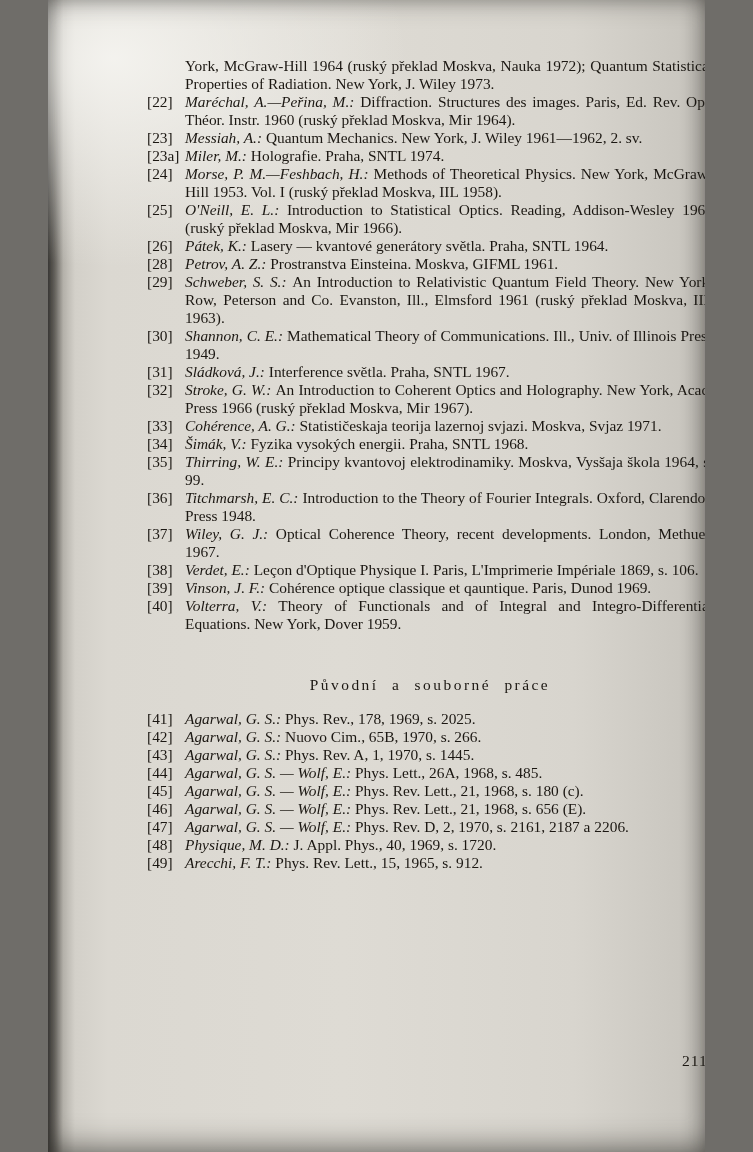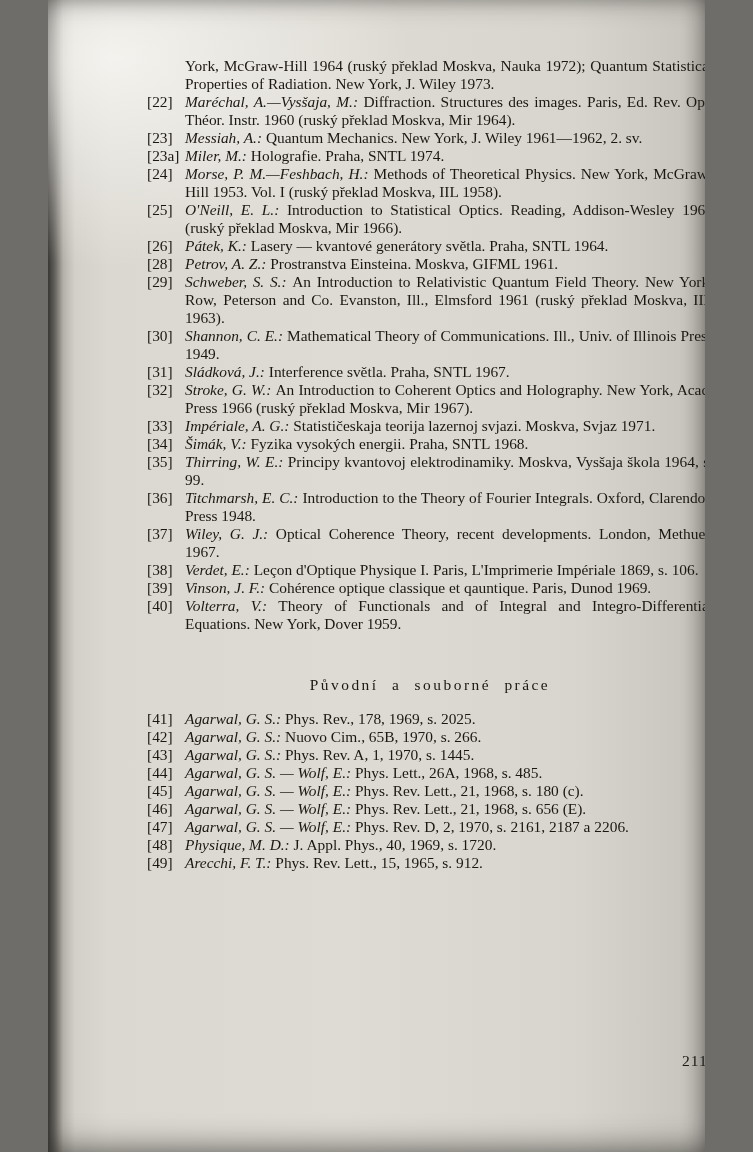--- a/index.html
+++ b/index.html
@@ -55,32 +55,32 @@
 </style>
 </head>
 <body>
 
 <div class="scan">
   <div class="content">
 
     <div class="cont">York, McGraw-Hill 1964 (ruský překlad Moskva, Nauka 1972); Quantum Statistical Properties of Radiation. New York, J. Wiley 1973.</div>
 
     <div id="books-list">
-        <div class="entry"><span class="lbl">[22]</span><span><span class="author">Maréchal, A.—Vysšaja, M.: </span>Diffraction. Structures des images. Paris, Ed. Rev. Opt. Théor. Instr. 1960 (ruský překlad Moskva, Mir 1964).</span></div>
+        <div class="entry"><span class="lbl">[22]</span><span><span class="author">Maréchal, A.—Peřina, M.: </span>Diffraction. Structures des images. Paris, Ed. Rev. Opt. Théor. Instr. 1960 (ruský překlad Moskva, Mir 1964).</span></div>
         <div class="entry"><span class="lbl">[23]</span><span><span class="author">Messiah, A.: </span>Quantum Mechanics. New York, J. Wiley 1961—1962, 2. sv.</span></div>
         <div class="entry"><span class="lbl">[23a]</span><span><span class="author">Miler, M.: </span>Holografie. Praha, SNTL 1974.</span></div>
         <div class="entry"><span class="lbl">[24]</span><span><span class="author">Morse, P. M.—Feshbach, H.: </span>Methods of Theoretical Physics. New York, McGraw-Hill 1953. Vol. I (ruský překlad Moskva, IIL 1958).</span></div>
         <div class="entry"><span class="lbl">[25]</span><span><span class="author">O'Neill, E. L.: </span>Introduction to Statistical Optics. Reading, Addison-Wesley 1963 (ruský překlad Moskva, Mir 1966).</span></div>
         <div class="entry"><span class="lbl">[26]</span><span><span class="author">Pátek, K.: </span>Lasery — kvantové generátory světla. Praha, SNTL 1964.</span></div>
         <div class="entry"><span class="lbl">[28]</span><span><span class="author">Petrov, A. Z.: </span>Prostranstva Einsteina. Moskva, GIFML 1961.</span></div>
         <div class="entry"><span class="lbl">[29]</span><span><span class="author">Schweber, S. S.: </span>An Introduction to Relativistic Quantum Field Theory. New York, Row, Peterson and Co. Evanston, Ill., Elmsford 1961 (ruský překlad Moskva, IIL 1963).</span></div>
         <div class="entry"><span class="lbl">[30]</span><span><span class="author">Shannon, C. E.: </span>Mathematical Theory of Communications. Ill., Univ. of Illinois Press 1949.</span></div>
         <div class="entry"><span class="lbl">[31]</span><span><span class="author">Sládková, J.: </span>Interference světla. Praha, SNTL 1967.</span></div>
         <div class="entry"><span class="lbl">[32]</span><span><span class="author">Stroke, G. W.: </span>An Introduction to Coherent Optics and Holography. New York, Acad. Press 1966 (ruský překlad Moskva, Mir 1967).</span></div>
-        <div class="entry"><span class="lbl">[33]</span><span><span class="author">Impériale, A. G.: </span>Statističeskaja teorija lazernoj svjazi. Moskva, Svjaz 1971.</span></div>
+        <div class="entry"><span class="lbl">[33]</span><span><span class="author">Cohérence, A. G.: </span>Statističeskaja teorija lazernoj svjazi. Moskva, Svjaz 1971.</span></div>
         <div class="entry"><span class="lbl">[34]</span><span><span class="author">Šimák, V.: </span>Fyzika vysokých energii. Praha, SNTL 1968.</span></div>
         <div class="entry"><span class="lbl">[35]</span><span><span class="author">Thirring, W. E.: </span>Principy kvantovoj elektrodinamiky. Moskva, Vysšaja škola 1964, s. 99.</span></div>
         <div class="entry"><span class="lbl">[36]</span><span><span class="author">Titchmarsh, E. C.: </span>Introduction to the Theory of Fourier Integrals. Oxford, Clarendon Press 1948.</span></div>
         <div class="entry"><span class="lbl">[37]</span><span><span class="author">Wiley, G. J.: </span>Optical Coherence Theory, recent developments. London, Methuen 1967.</span></div>
         <div class="entry"><span class="lbl">[38]</span><span><span class="author">Verdet, E.: </span>Leçon d'Optique Physique I. Paris, L'Imprimerie Impériale 1869, s. 106.</span></div>
         <div class="entry"><span class="lbl">[39]</span><span><span class="author">Vinson, J. F.: </span>Cohérence optique classique et qauntique. Paris, Dunod 1969.</span></div>
         <div class="entry"><span class="lbl">[40]</span><span><span class="author">Volterra, V.: </span>Theory of Functionals and of Integral and Integro-Differential Equations. New York, Dover 1959.</span></div>
       </div>
 
     <div class="heading">Původní a souborné práce</div>

